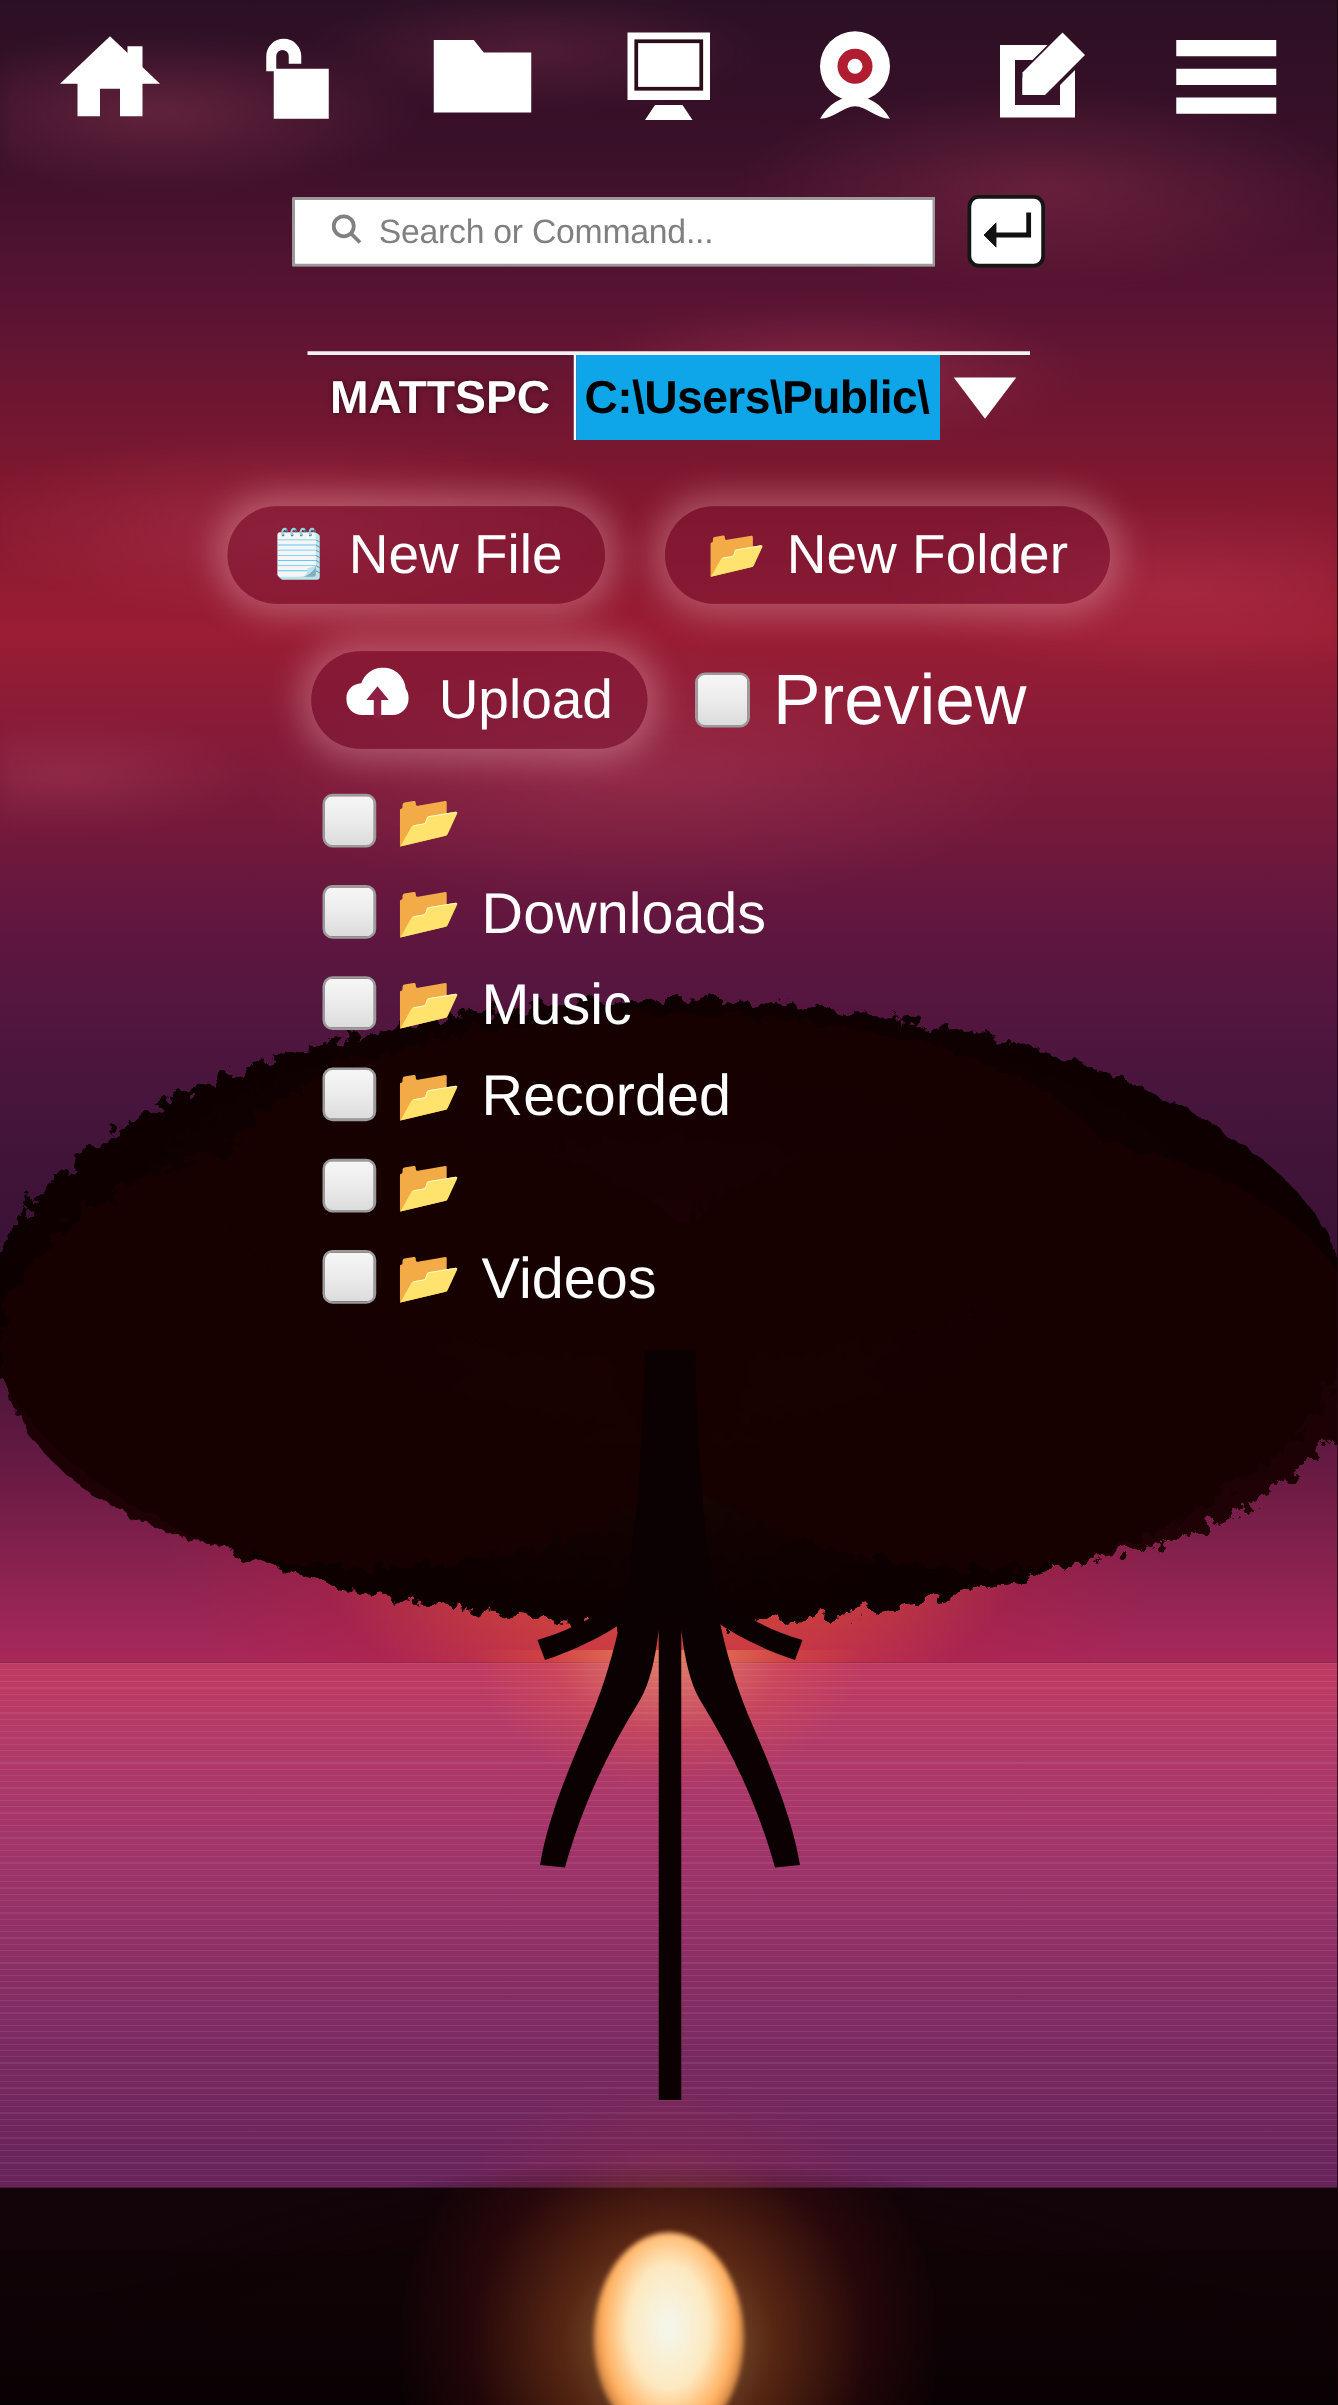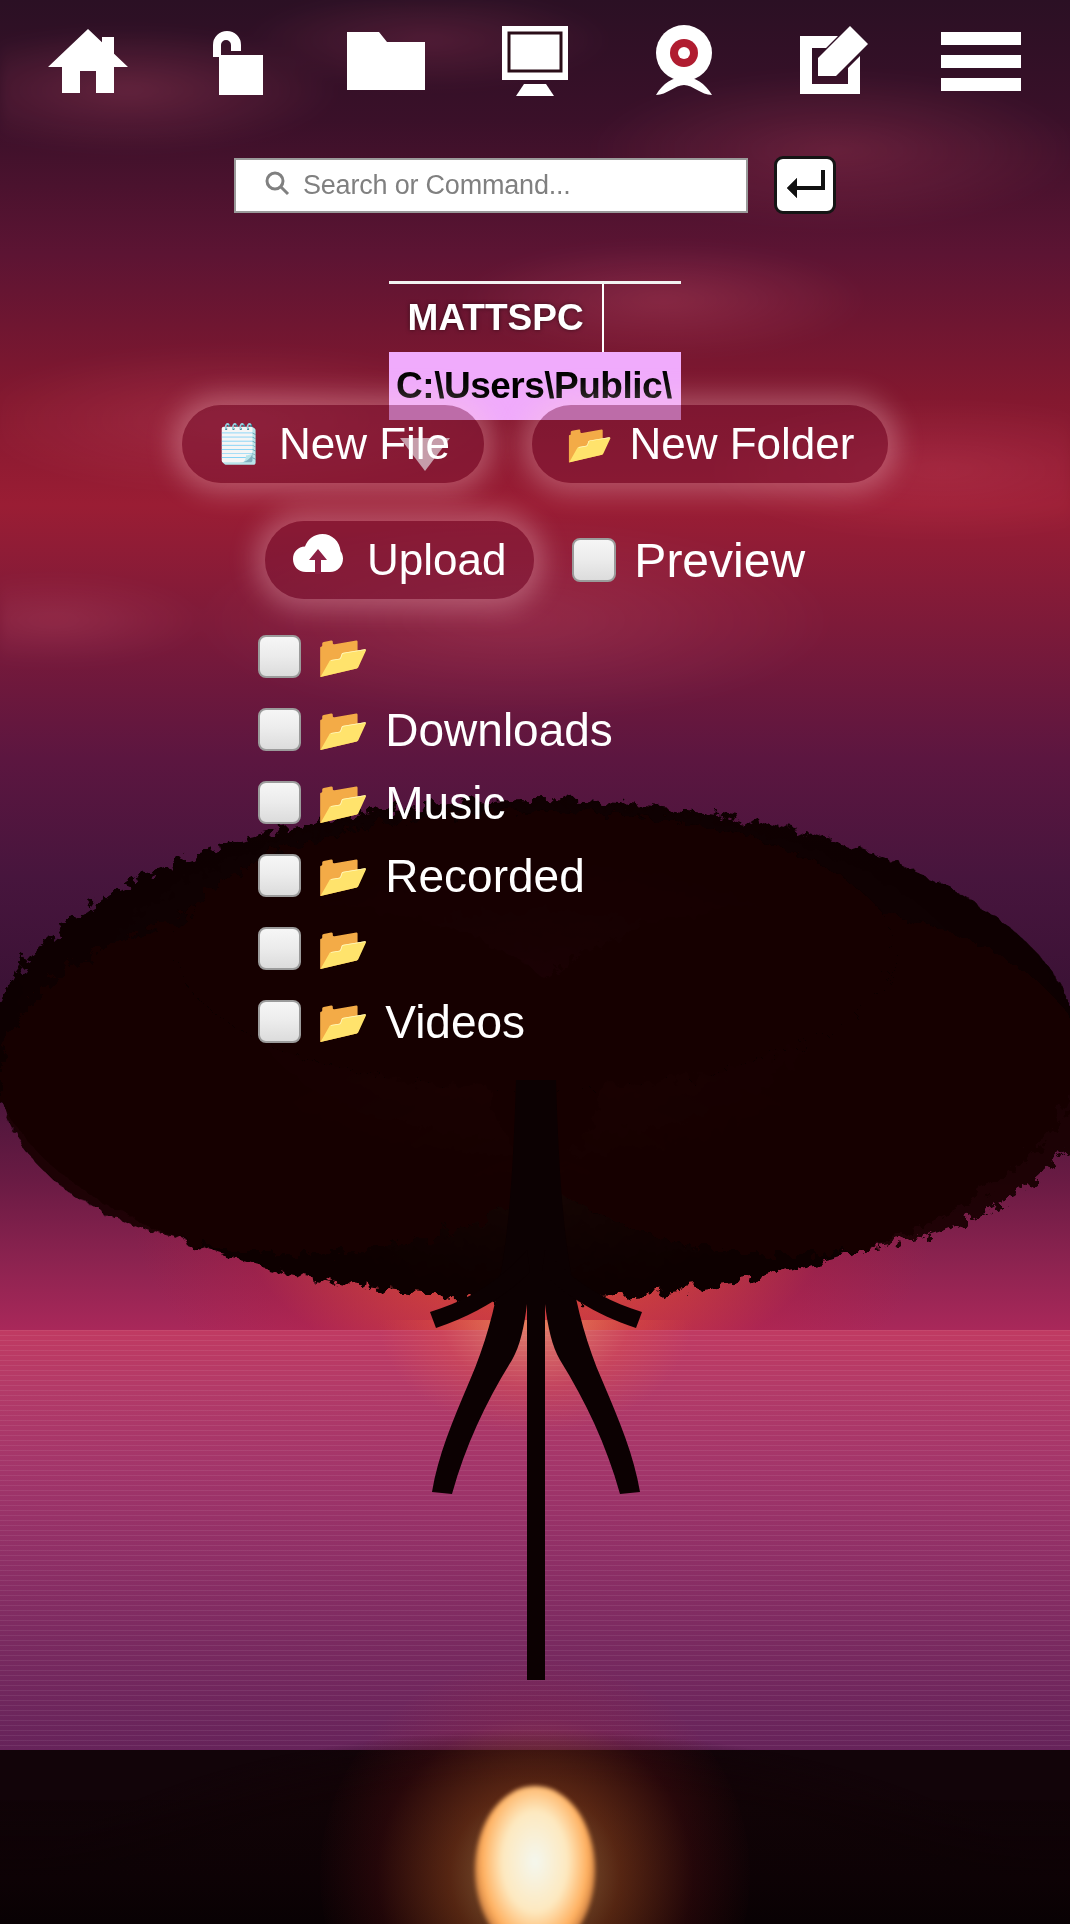--- a/index.html
+++ b/index.html
@@ -136,30 +136,30 @@
     background:#fff; border:3px solid #151515; border-radius:9px;
     display:flex; align-items:center; justify-content:center;
     cursor:pointer;
   }
 
   
   .path-row {
     position:absolute; top:281px; left:0; width:100%;
     display:flex; align-items:stretch; justify-content:center;
   }
-  .path-wrap { display:flex; align-items:flex-start; border-top:3px solid #f2f2f2;flex-direction:column; }
+  .path-wrap { display:flex; align-items:flex-end; border-top:3px solid #f2f2f2; }
   .pc-name {
     min-width:215px; padding:0 14px; height:68px;
     display:flex; align-items:center; justify-content:center;
     color:#fff; font-size:37px; font-weight:bold;
     border-right:2px solid #fff;
     text-shadow:0 0 4px rgba(0,0,0,.5);
   }
   .path-value {
-    background:#f0abfc; color:#000;
+    background:#0ea5e9; color:#000;
     font-size:37px; font-weight:bold;
     height:68px; display:flex; align-items:center;
     padding:0 9px 0 7px;
     letter-spacing:-.5px;
   }
   .path-caret {
     width:72px; height:68px;
     display:flex; align-items:center; justify-content:center;
     cursor:pointer;
   }
@@ -190,21 +190,21 @@
   
   .cbox {
     width:44px; height:44px;
     border:2px solid #9b9b9b; border-radius:8px;
     background:linear-gradient(to bottom, #f6f6f6 0%, #ececec 48%, #dcdcdc 100%);
     flex:0 0 auto; cursor:pointer;
   }
   .cbox.sm { width:43px; height:43px; }
 
   .labeled-check { display:flex; align-items:center; gap:18px; }
-  .labeled-check .lbl { color:#fff; font-size:48px; }
+  .labeled-check .lbl { color:#fff; font-size:57px; }
 
   
   .file-list {
     position:absolute; top:620px; left:0; width:100%;
     display:flex; flex-direction:column; align-items:flex-start;
     padding-left:258px;
   }
   .file-row {
     display:flex; align-items:center; gap:16px;
     height:73px;

